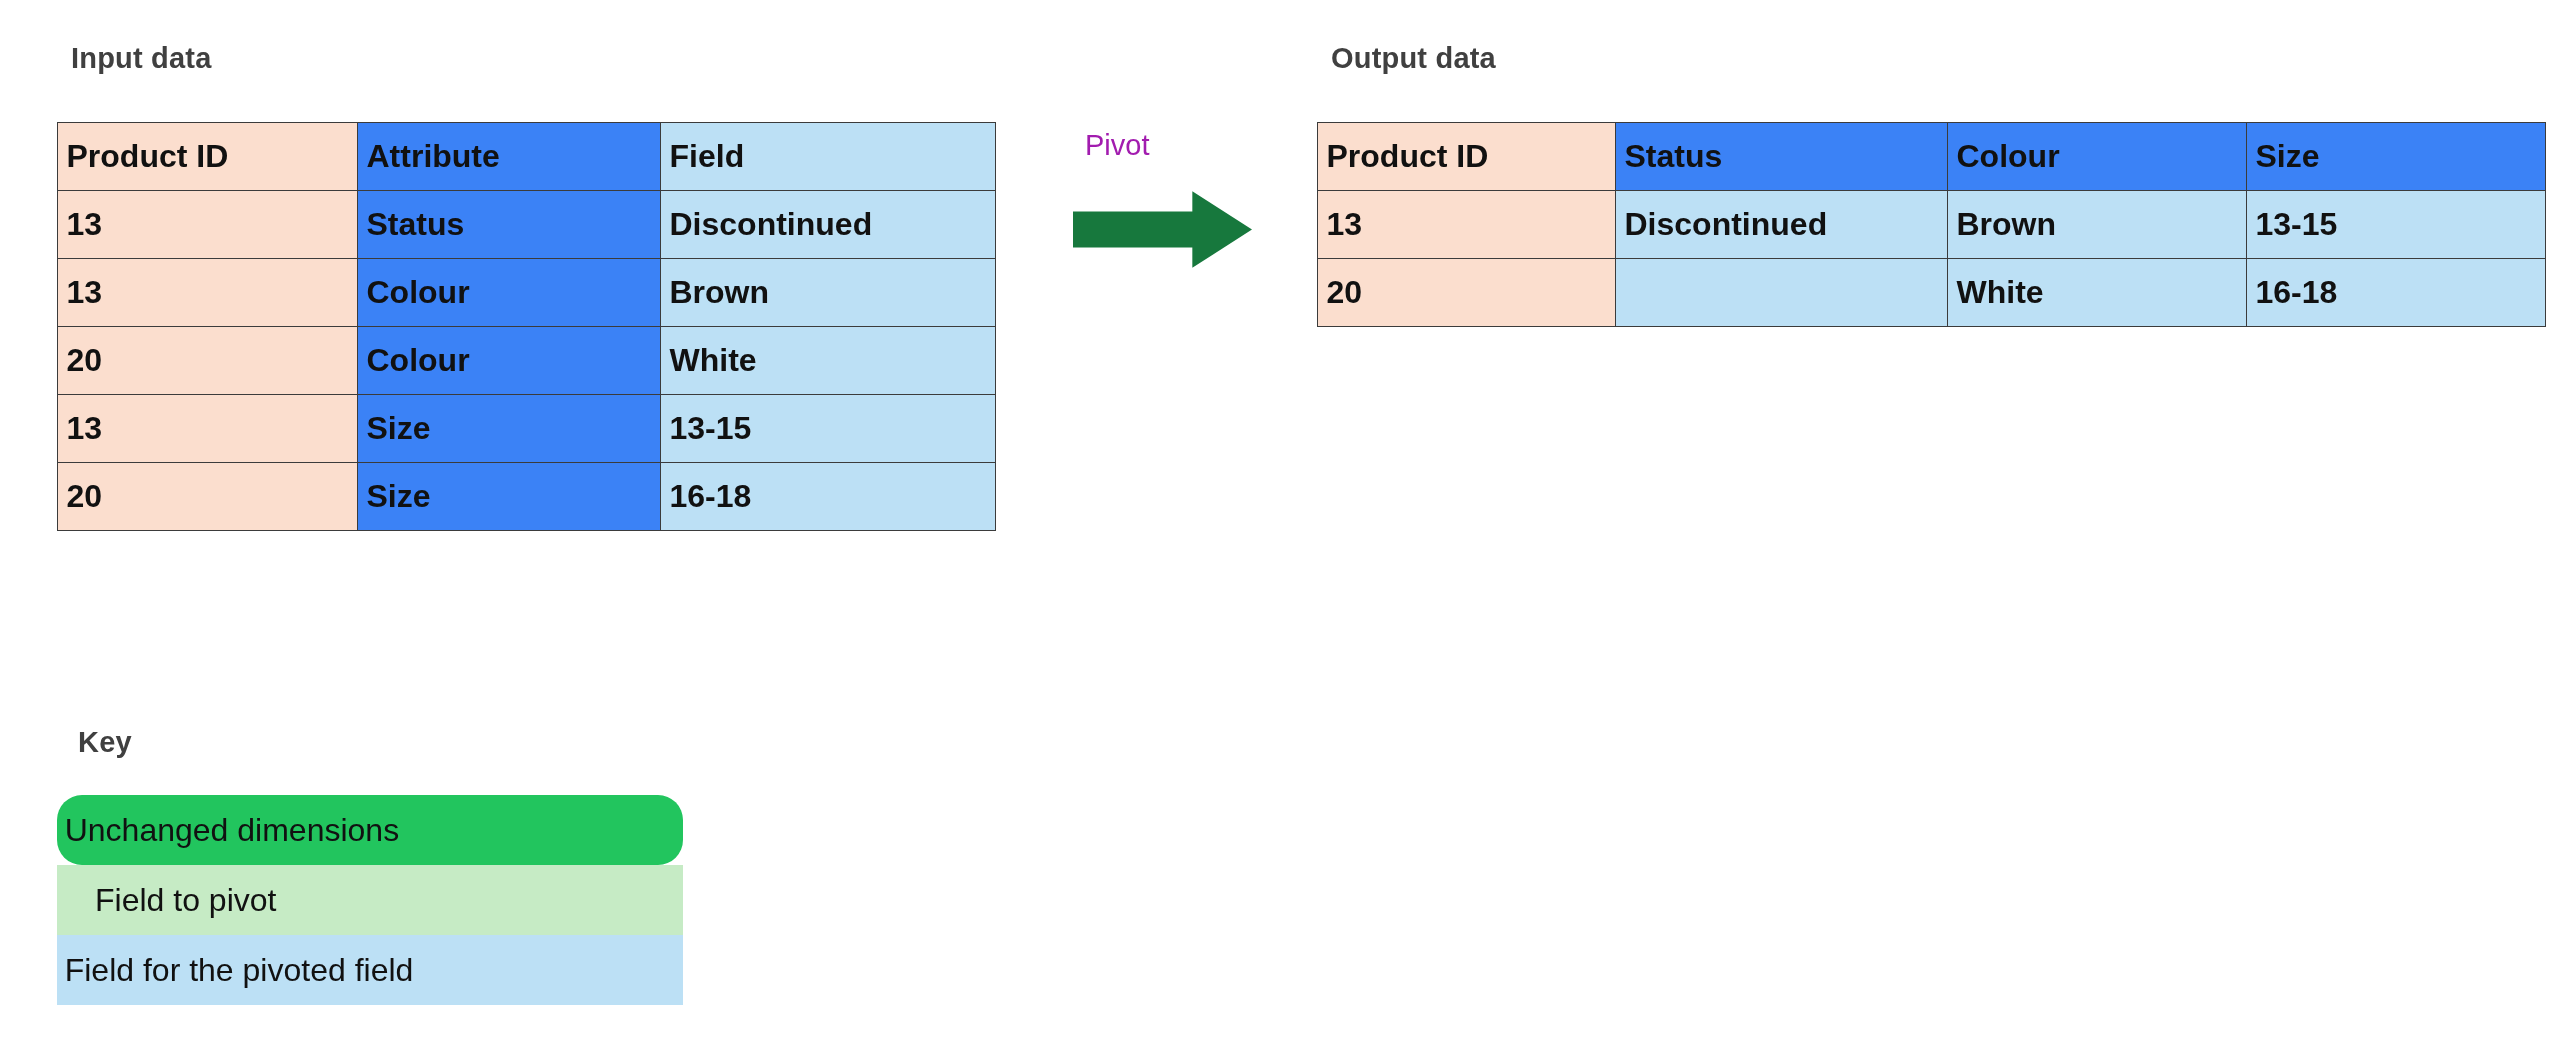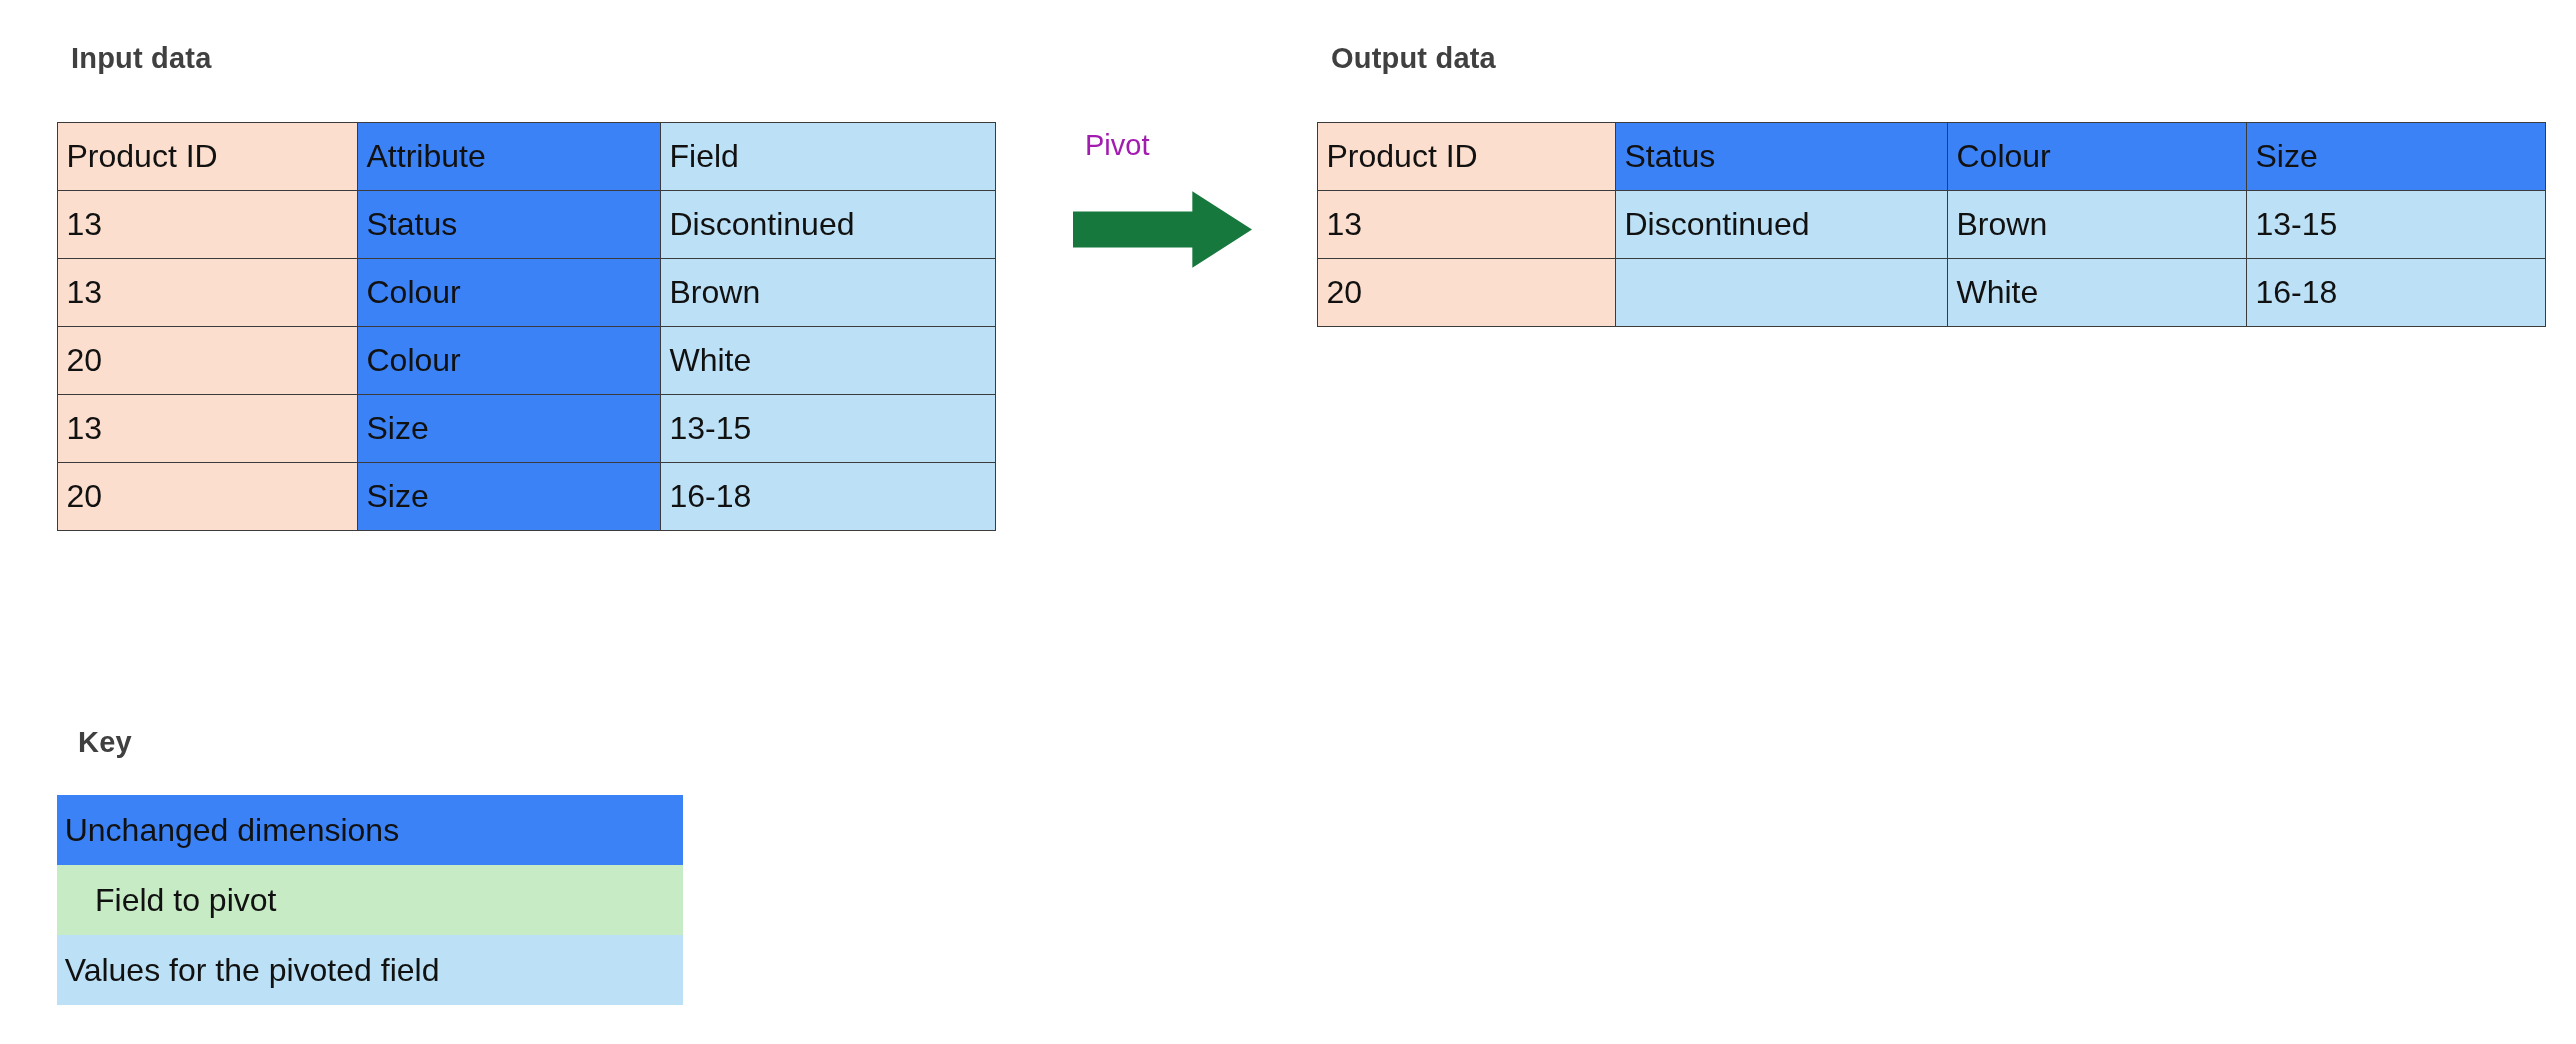--- a/index.html
+++ b/index.html
@@ -40,20 +40,21 @@
   #caption-key    { left: 70px;   top: 725px; }
 
   
   table.grid {
     position: absolute;
     border-collapse: collapse;
     table-layout: fixed;
     font-family: "Liberation Sans", sans-serif;
     font-size: 32px;
     color: #111111;
+    font-weight: bold;
   }
   table.grid td {
     border: 1.7px solid #3b3b3b;
     padding: 0 8.5px;
     height: 67px;
     vertical-align: middle;
     overflow: hidden;
     white-space: nowrap;
   }
   td.c-dim   { background: #fbdece; }   
@@ -121,21 +122,21 @@
     height: 70px;
     display: flex;
     align-items: center;
     padding-left: 7.7px;
     box-sizing: border-box;
     font-family: "Liberation Sans", sans-serif;
     font-size: 32px;
     color: #111111;
     white-space: nowrap;
   }
-  .key-row.k-dim   { background: #3b82f6; }
+  .key-row.k-dim   { background: #22c55e; border-radius: 25px; }
   .key-row.k-field { background: #c6ebc5; padding-left: 38px; }
   .key-row.k-val   { background: #bce0f5; }
 </style>
 </head>
 <body>
 
 <div class="stage">
 
   <div class="caption" id="caption-input">Input data</div>
 
@@ -215,17 +216,17 @@
         <td class="c-val txt"></td>
         <td class="c-val txt">White</td>
         <td class="c-val txt">16-18</td>
       </tr>
     </tbody>
   </table>
 
   <div id="key-block">
     <div class="key-row k-dim">Unchanged dimensions</div>
     <div class="key-row k-field">Field to pivot</div>
-    <div class="key-row k-val">Values for the pivoted field</div>
+    <div class="key-row k-val">Field for the pivoted field</div>
   </div>
 
 </div>
 
 
 </body></html>

